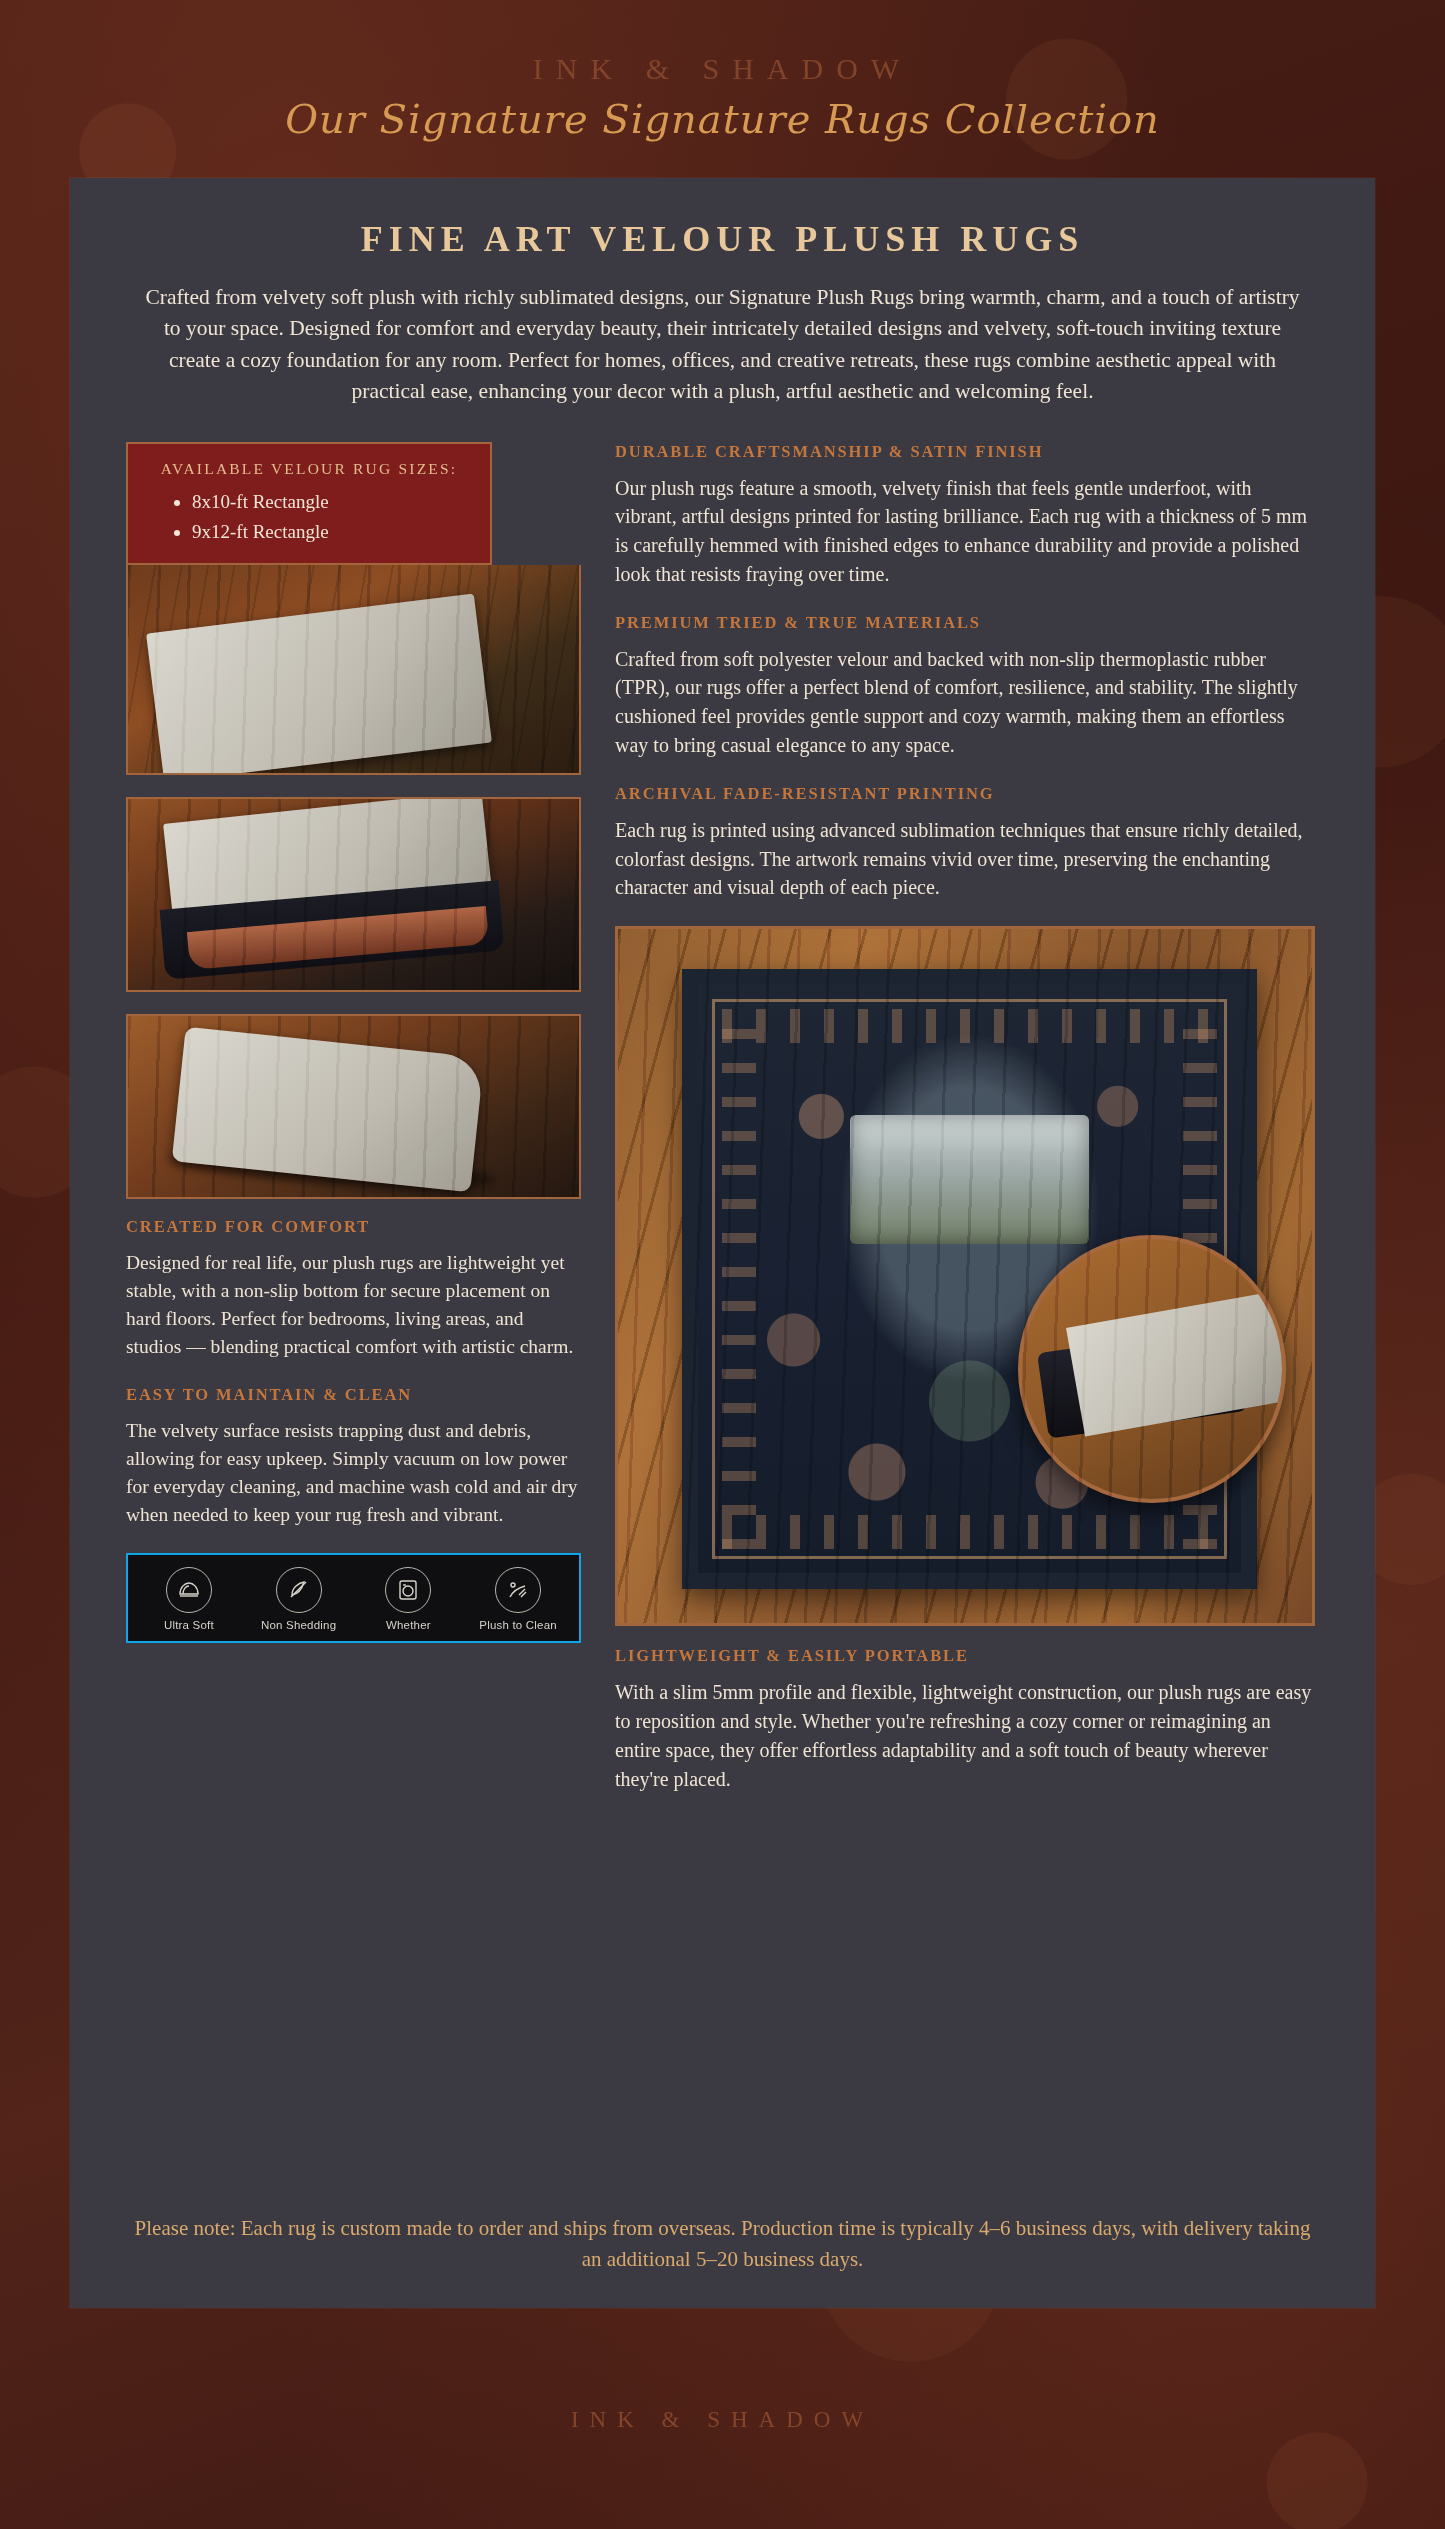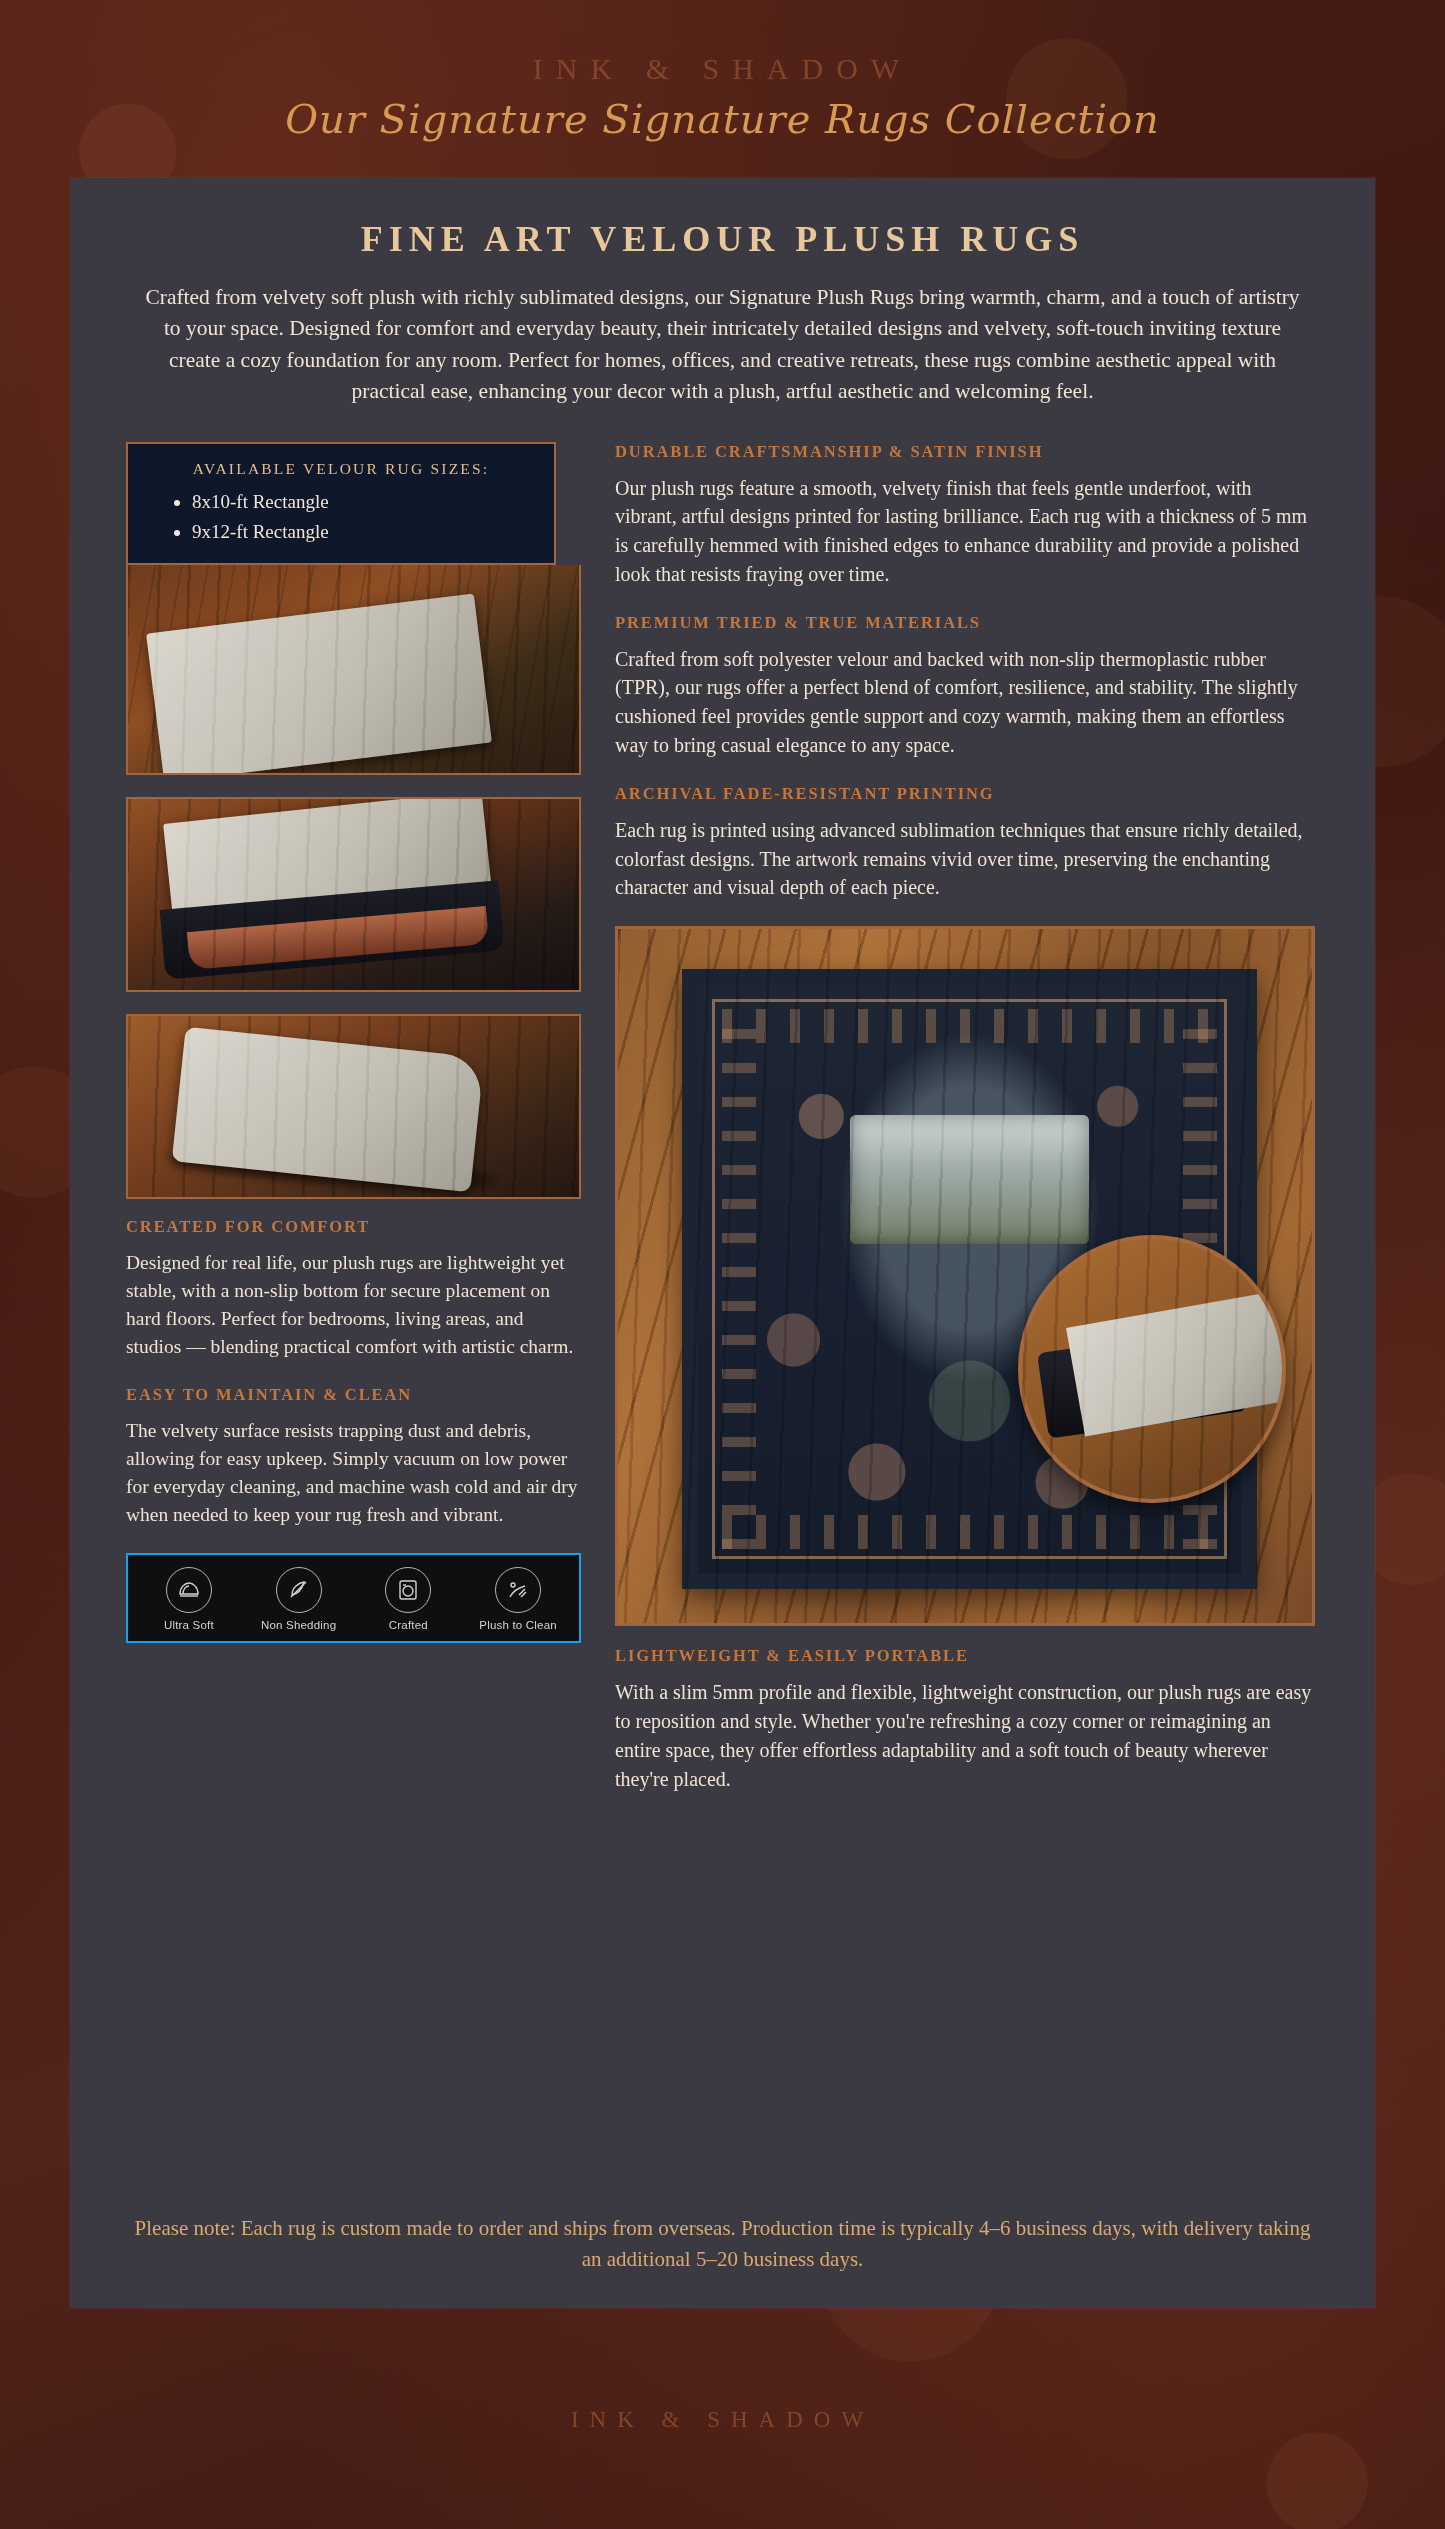--- a/index.html
+++ b/index.html
@@ -111,24 +111,24 @@
   .columns {
     display: flex;
     gap: 34px;
     align-items: flex-start;
   }
   .col-left { width: 455px; flex: none; }
   .col-right { width: 700px; flex: none; }
 
   .sizes-box {
     border: 2px solid #a3663c;
-    background: #0f172a;
+    background: #7f1d1d;
     padding: 16px 18px 14px 18px;
     box-sizing: border-box;
-    width: 430px;
+    width: 366px;
   }
   .sizes-title {
     color: #e3bd8c;
     font-size: 15.5px;
     letter-spacing: 2.2px;
     text-transform: uppercase;
     text-align: center;
     margin-bottom: 10px;
   }
   .sizes-list {
@@ -409,21 +409,21 @@
             </div>
 
             <div class="feat">
               <div class="glyph">
                 <svg width="26" height="26" viewBox="0 0 26 26" fill="none" stroke="#d8d3ca" stroke-width="1.4">
                   <rect x="5" y="4" width="16" height="18" rx="2"></rect>
                   <circle cx="13" cy="14" r="5"></circle>
                   <path d="M8 8 h3"></path>
                 </svg>
               </div>
-              <div class="flabel">Crafted</div>
+              <div class="flabel">Whether</div>
             </div>
 
             <div class="feat">
               <div class="glyph">
                 <svg width="26" height="26" viewBox="0 0 26 26" fill="none" stroke="#d8d3ca" stroke-width="1.4">
                   <path d="M5 20 C8 14, 13 11, 20 9"></path>
                   <path d="M14 18 l6 -6"></path>
                   <path d="M16 20 l5 -5"></path>
                   <circle cx="8" cy="8" r="2"></circle>
                 </svg>

